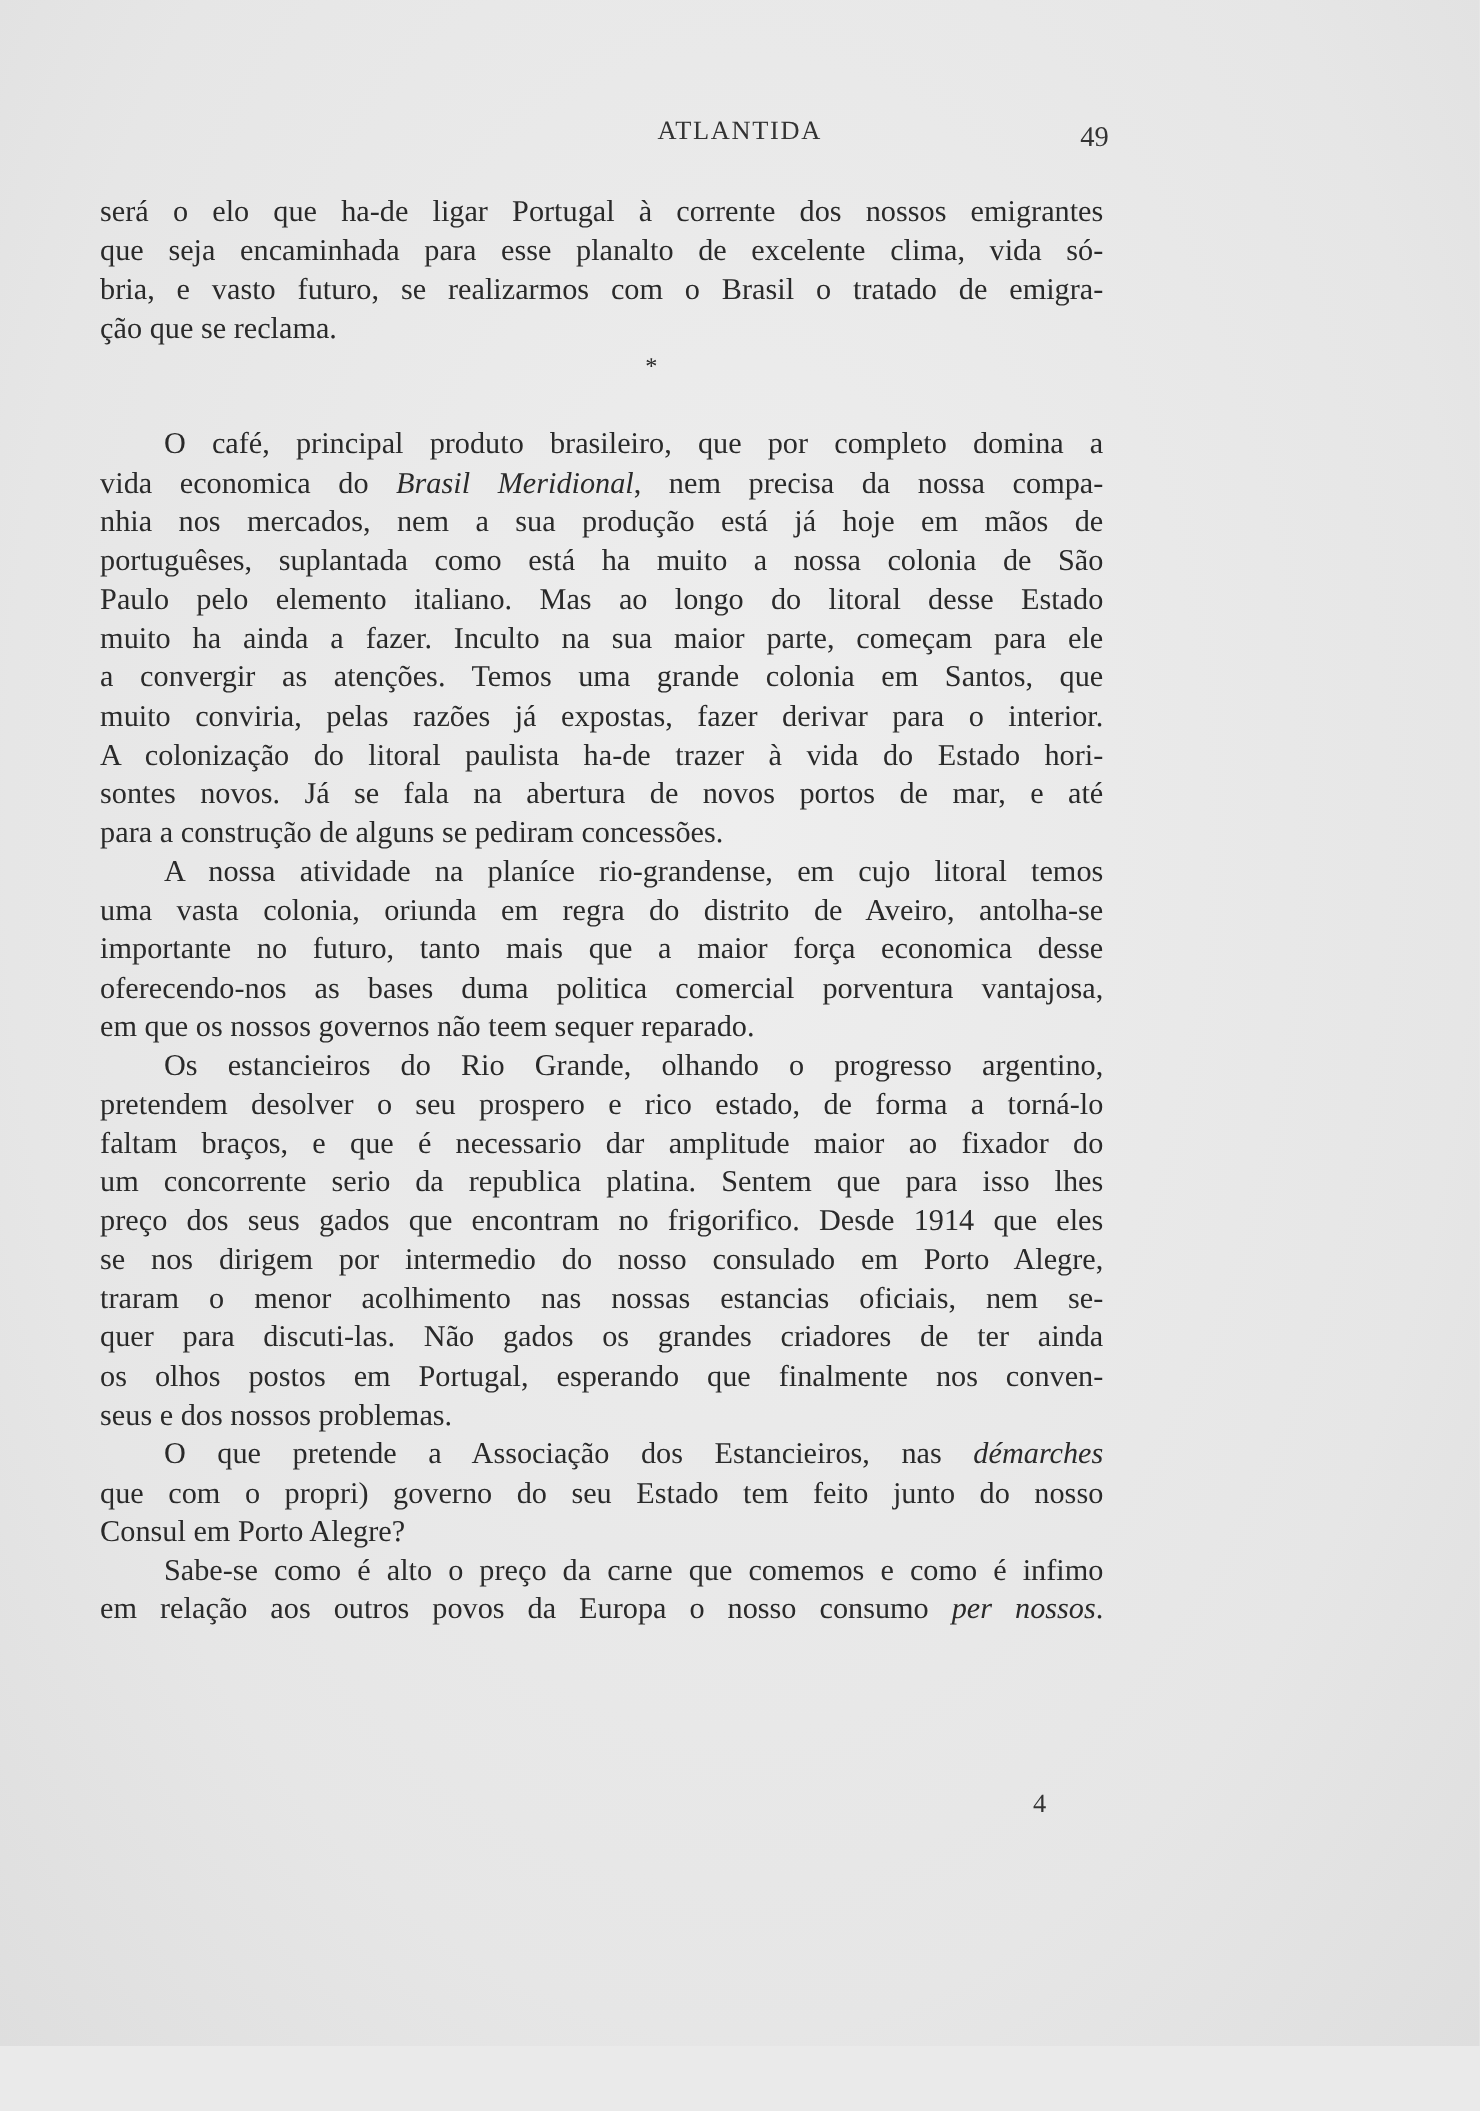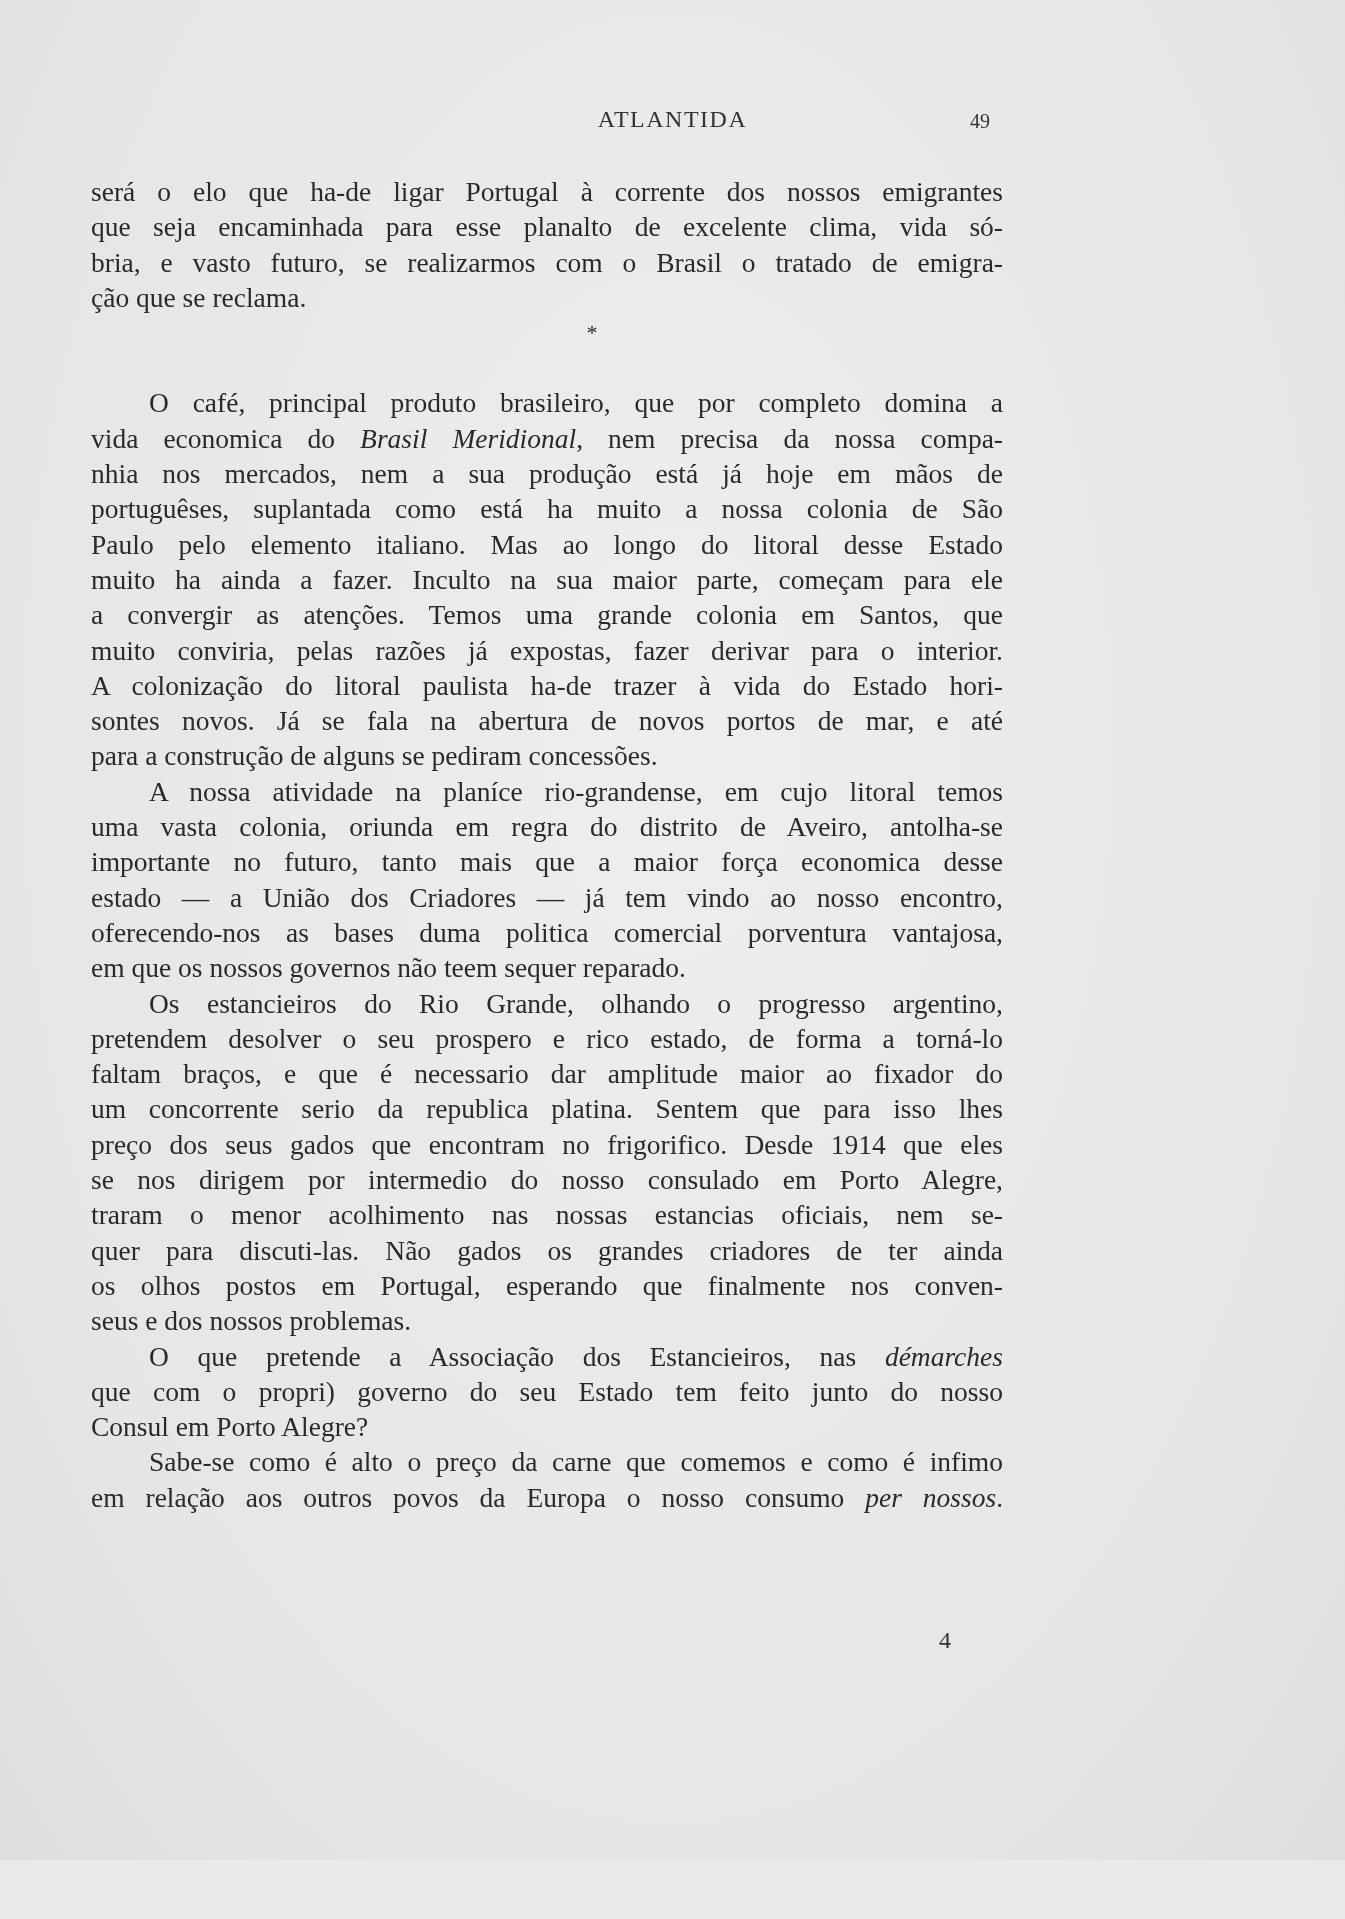--- a/index.html
+++ b/index.html
@@ -14,21 +14,21 @@
   .page {
     position: absolute; left: 0; top: 0; width: 1345px; height: 1860px;
     background: radial-gradient(ellipse at 50% 40%, #eeeeee 0%, #e6e6e6 70%, #dedede 100%);
   }
   .running-head {
     position: absolute; top: 106px; left: 0; width: 1345px;
     text-align: center; font-size: 24px; letter-spacing: 1.5px; color: #333;
   }
   .page-num {
     position: absolute; top: 110px; left: 970px; width: 50px;
-    text-align: left; font-size: 20px; color: #333;
+    text-align: center; font-size: 26px; color: #333;
   }
   .body-text {
     position: absolute; left: 91px; top: 174px; width: 912px;
     font-size: 27.5px; line-height: 35.3px;
     text-align: justify;
   }
   .line { display: block; white-space: nowrap; text-align-last: justify; height: 35.3px; }
   .line.last { text-align-last: left; }
   .line.indent { padding-left: 58px; }
   .asterisk {
@@ -72,21 +72,20 @@
       <span class="line">muito conviria, pelas razões já expostas, fazer derivar para o interior.</span>
       <span class="line">A colonização do litoral paulista ha-de trazer à vida do Estado hori-</span>
       <span class="line">sontes novos. Já se fala na abertura de novos portos de mar, e até</span>
       <span class="line last">para a construção de alguns se pediram concessões.</span>
     </div>
 
     <div>
       <span class="line indent">A nossa atividade na planíce rio-grandense, em cujo litoral temos</span>
       <span class="line">uma vasta colonia, oriunda em regra do distrito de Aveiro, antolha-se</span>
       <span class="line">importante no futuro, tanto mais que a maior força economica desse</span>
-      <span class="line">estado — a União dos Criadores — já tem vindo ao nosso encontro,</span>
       <span class="line">oferecendo-nos as bases duma politica comercial porventura vantajosa,</span>
       <span class="line last">em que os nossos governos não teem sequer reparado.</span>
     </div>
 
     <div>
       <span class="line indent">Os estancieiros do Rio Grande, olhando o progresso argentino,</span>
       <span class="line">pretendem desolver o seu prospero e rico estado, de forma a torná-lo</span>
       <span class="line">faltam braços, e que é necessario dar amplitude maior ao fixador do</span>
       <span class="line">um concorrente serio da republica platina. Sentem que para isso lhes</span>
       <span class="line">preço dos seus gados que encontram no frigorifico. Desde 1914 que eles</span>

